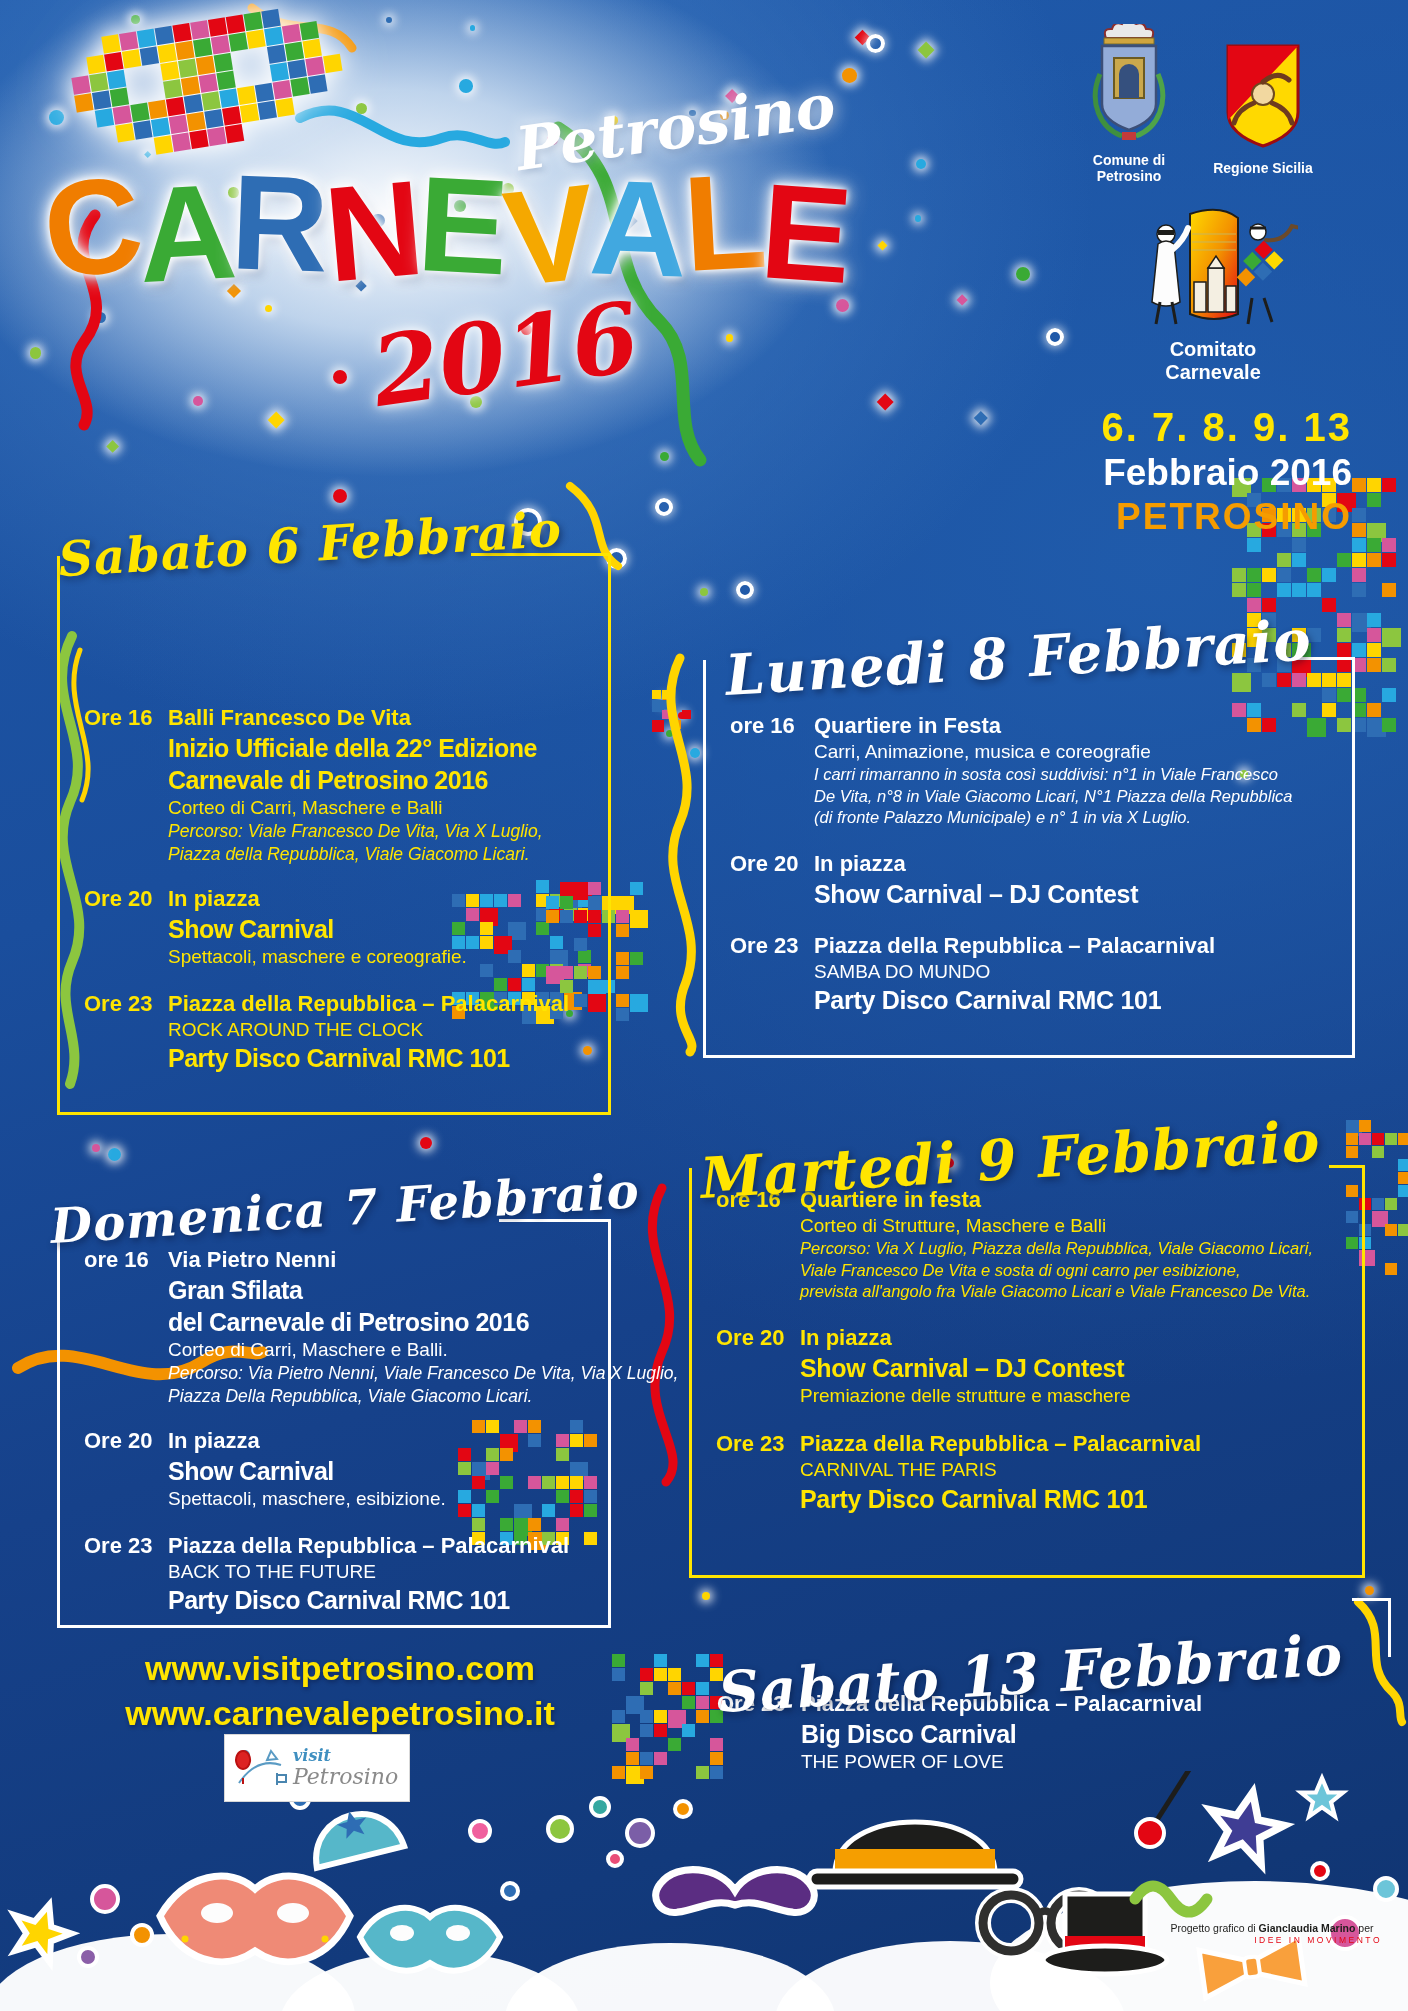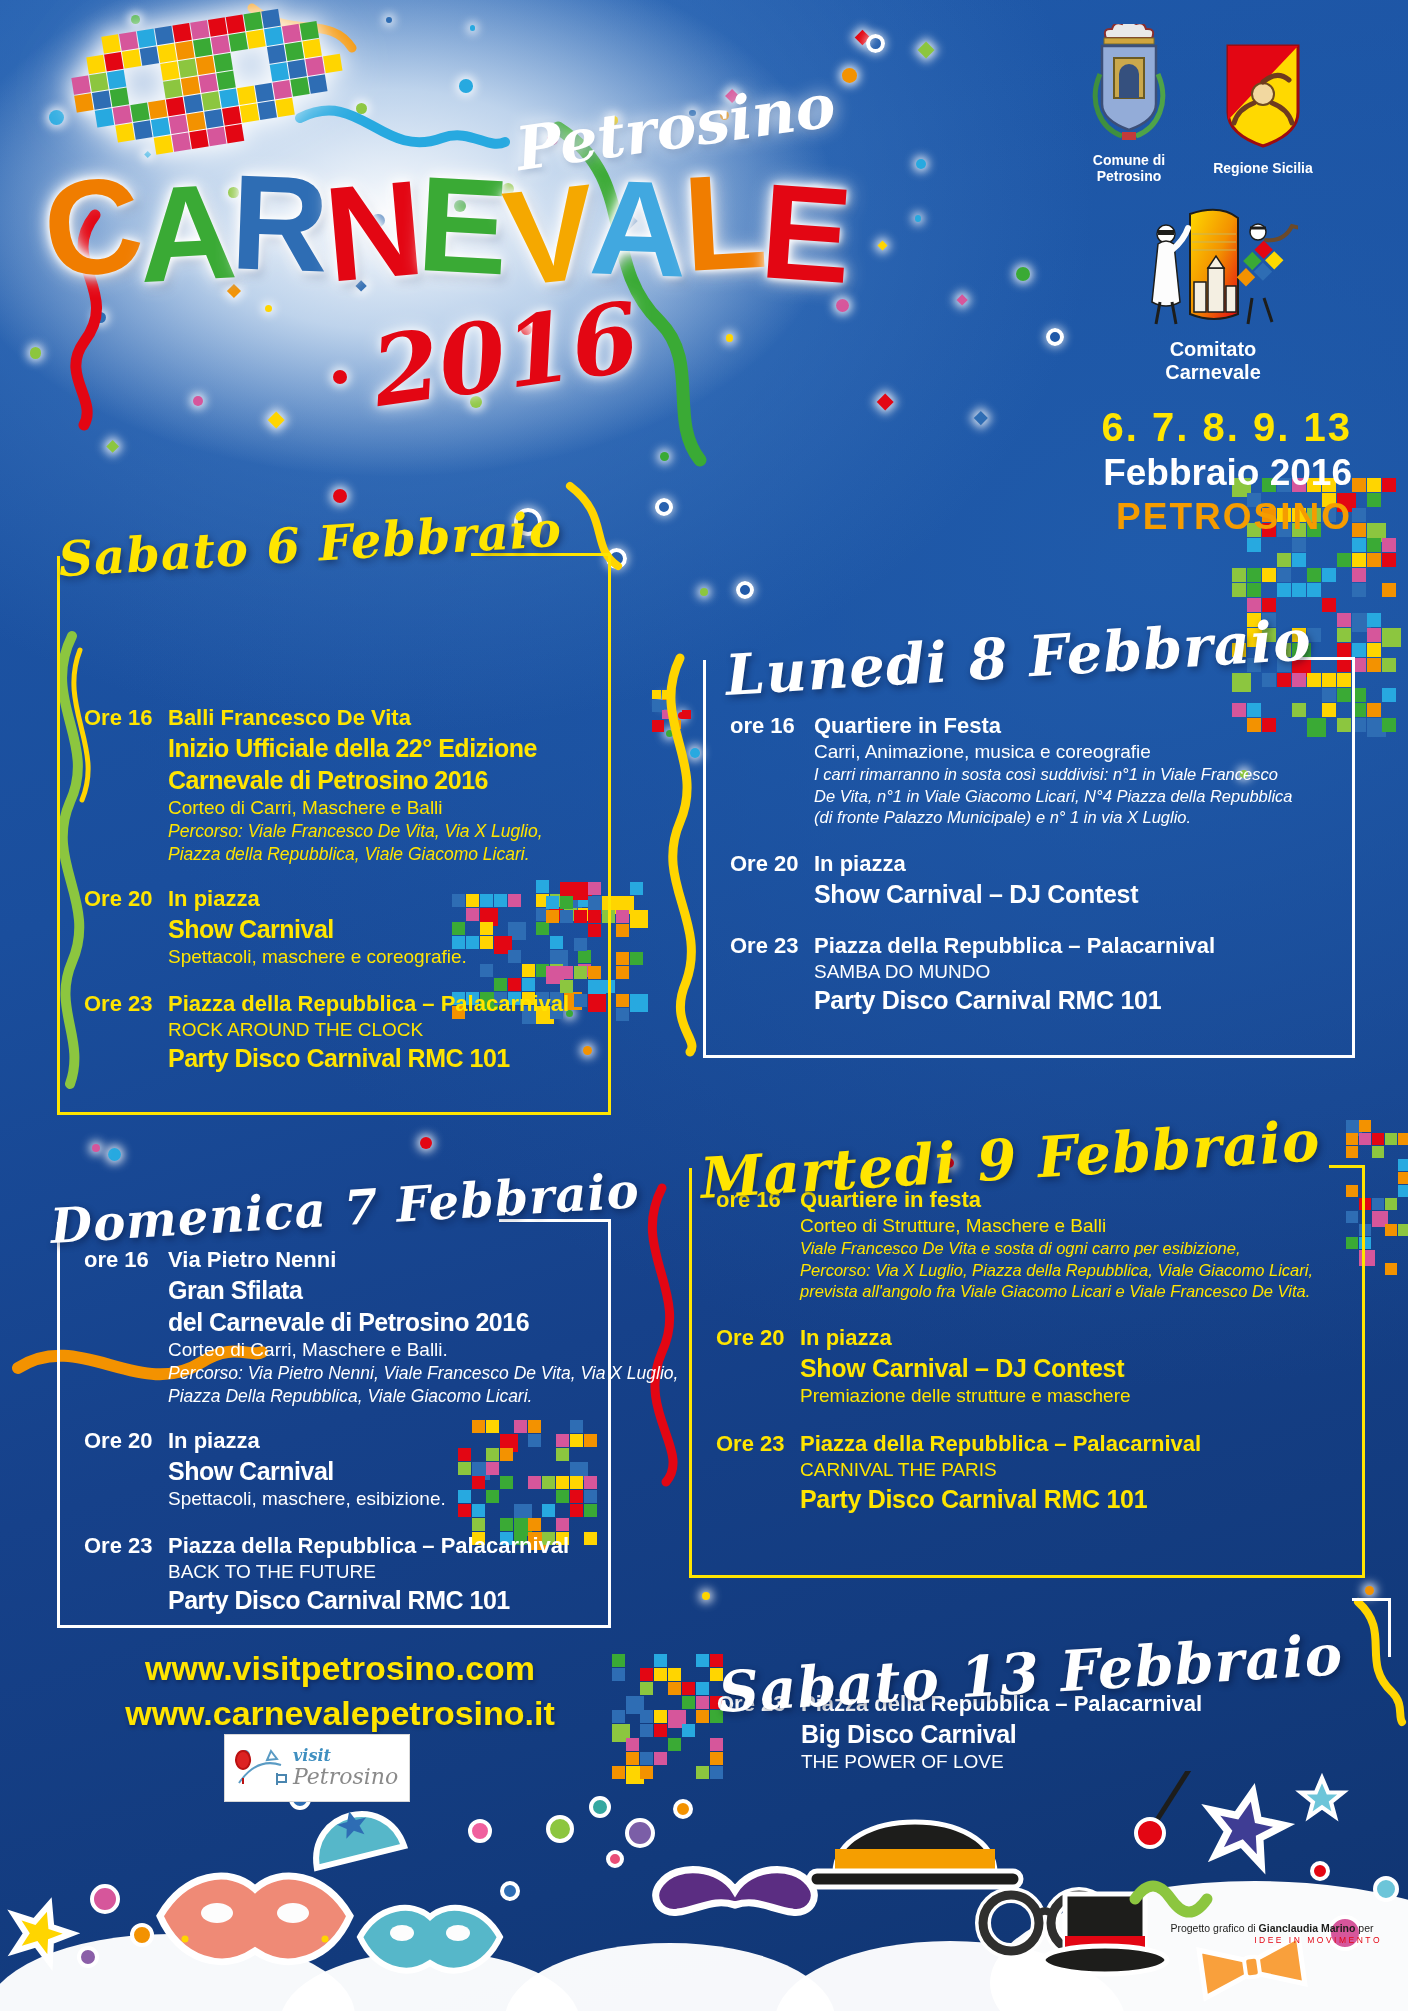--- a/index.html
+++ b/index.html
@@ -696,39 +696,39 @@
         <div class="row s-B no">Party Disco Carnival RMC 101</div>
       </div>
   </div>
 
   <h2 class="script" id="h-lun8">Lunedi 8 Febbraio</h2>
   <div class="evbox" id="box-lun8">
     <div class="rows rows-r" style="--tc:#ffffff">
         <div class="row s-b has"><span class="lbl">ore 16</span><span class="txt">Quartiere in Festa</span></div>
         <div class="row s-r no">Carri, Animazione, musica e coreografie</div>
         <div class="row s-i no">I carri rimarranno in sosta così suddivisi: n°1 in Viale Francesco</div>
-        <div class="row s-i no">De Vita, n°1 in Viale Giacomo Licari, N°4 Piazza della Repubblica</div>
+        <div class="row s-i no">De Vita, n°8 in Viale Giacomo Licari, N°1 Piazza della Repubblica</div>
         <div class="row s-i no">(di fronte Palazzo Municipale) e n° 1 in via X Luglio.</div>
         <div class="sp"></div>
         <div class="row s-b has"><span class="lbl">Ore 20</span><span class="txt">In piazza</span></div>
         <div class="row s-B no">Show Carnival – DJ Contest</div>
         <div class="sp"></div>
         <div class="row s-b has"><span class="lbl">Ore 23</span><span class="txt">Piazza della Repubblica – Palacarnival</span></div>
         <div class="row s-c no">SAMBA DO MUNDO</div>
         <div class="row s-B no">Party Disco Carnival RMC 101</div>
       </div>
   </div>
 
   <h2 class="script" id="h-mar9">Martedi 9 Febbraio</h2>
   <div class="evbox" id="box-mar9">
     <div class="rows rows-r" style="--tc:#ffe500">
         <div class="row s-b has"><span class="lbl">ore 16</span><span class="txt">Quartiere in festa</span></div>
         <div class="row s-r no">Corteo di Strutture, Maschere e Balli</div>
+        <div class="row s-i no">Percorso: Via X Luglio, Piazza della Repubblica, Viale Giacomo Licari,</div>
         <div class="row s-i no">Viale Francesco De Vita e sosta di ogni carro per esibizione,</div>
-        <div class="row s-i no">Percorso: Via X Luglio, Piazza della Repubblica, Viale Giacomo Licari,</div>
         <div class="row s-i no">prevista all'angolo fra Viale Giacomo Licari e Viale Francesco De Vita.</div>
         <div class="sp"></div>
         <div class="row s-b has"><span class="lbl">Ore 20</span><span class="txt">In piazza</span></div>
         <div class="row s-B no">Show Carnival – DJ Contest</div>
         <div class="row s-r no">Premiazione delle strutture e maschere</div>
         <div class="sp"></div>
         <div class="row s-b has"><span class="lbl">Ore 23</span><span class="txt">Piazza della Repubblica – Palacarnival</span></div>
         <div class="row s-c no">CARNIVAL THE PARIS</div>
         <div class="row s-B no">Party Disco Carnival RMC 101</div>
       </div>

